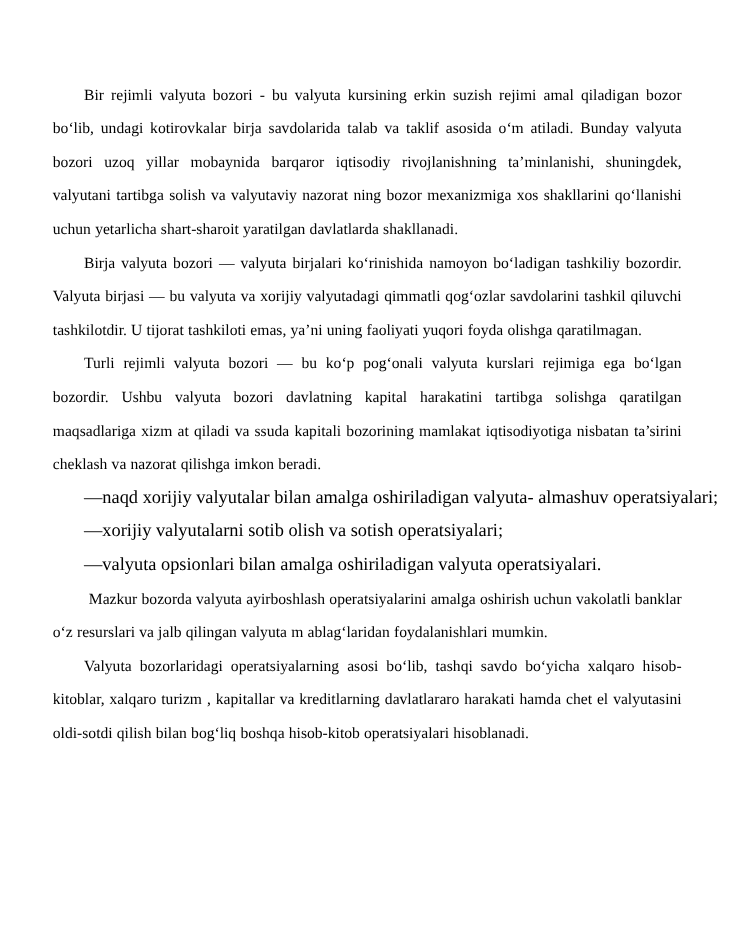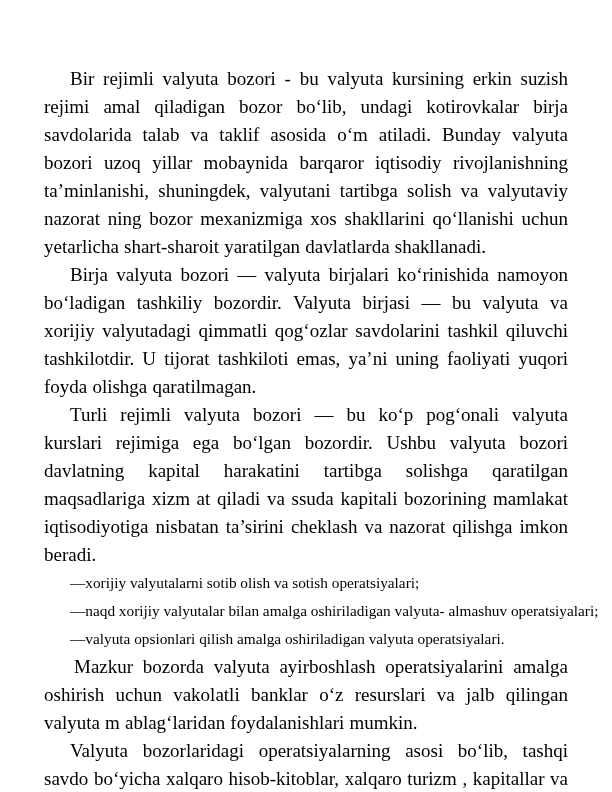--- a/index.html
+++ b/index.html
@@ -20,21 +20,21 @@
     height: 792px;
     box-sizing: border-box;
     padding: 65px 44px 0 44px;
     background: #ffffff;
   }
   .doc-body {
     width: 524px;
   }
   p.para {
     margin: 0;
-    font-size: 19px;
+    font-size: 13px;
     line-height: 28px;
     text-align: justify;
     text-justify: inter-word;
     text-indent: 26px;
     -webkit-hyphens: none;
     hyphens: none;
     word-spacing: 0.02em;
   }
   p.list-item {
     margin: 0;
@@ -54,25 +54,25 @@
 <div class="page">
   <div class="doc-body">
 
     <p class="para">Bir rejimli valyuta bozori - bu valyuta kursining erkin suzish rejimi amal qiladigan bozor boʻlib, undagi kotirovkalar birja savdolarida talab va taklif asosida oʻm atiladi. Bunday valyuta bozori uzoq yillar mobaynida barqaror iqtisodiy rivojlanishning ta’minlanishi, shuningdek, valyutani tartibga solish va valyutaviy nazorat ning bozor mexanizmiga xos shakllarini qoʻllanishi uchun yetarlicha shart-sharoit yaratilgan davlatlarda shakllanadi.</p>
 
     <p class="para">Birja valyuta bozori — valyuta birjalari koʻrinishida namoyon boʻladigan tashkiliy bozordir. Valyuta birjasi — bu valyuta va xorijiy valyutadagi qimmatli qogʻozlar savdolarini tashkil qiluvchi tashkilotdir. U tijorat tashkiloti emas, ya’ni uning faoliyati yuqori foyda olishga qaratilmagan.</p>
 
     <p class="para">Turli rejimli valyuta bozori — bu koʻp pogʻonali valyuta kurslari rejimiga ega boʻlgan bozordir. Ushbu valyuta bozori davlatning kapital harakatini tartibga solishga qaratilgan maqsadlariga xizm at qiladi va ssuda kapitali bozorining mamlakat iqtisodiyotiga nisbatan ta’sirini cheklash va nazorat qilishga imkon beradi.</p>
 
 
+    <p class="list-item">—naqd xorijiy valyutalar bilan amalga oshiriladigan valyuta- almashuv operatsiyalari;</p>
+
     <p class="list-item">—xorijiy valyutalarni sotib olish va sotish operatsiyalari;</p>
 
-    <p class="list-item">—naqd xorijiy valyutalar bilan amalga oshiriladigan valyuta- almashuv operatsiyalari;</p>
 
-
-    <p class="list-item">—valyuta opsionlari qilish amalga oshiriladigan valyuta operatsiyalari.</p>
+    <p class="list-item">—valyuta opsionlari bilan amalga oshiriladigan valyuta operatsiyalari.</p>
 
     <p class="para lead-space">Mazkur bozorda valyuta ayirboshlash operatsiyalarini amalga oshirish uchun vakolatli banklar oʻz resurslari va jalb qilingan valyuta m ablagʻlaridan foydalanishlari mumkin.</p>
 
     <p class="para">Valyuta bozorlaridagi operatsiyalarning asosi boʻlib, tashqi savdo boʻyicha xalqaro hisob-kitoblar, xalqaro turizm , kapitallar va kreditlarning davlatlararo harakati hamda chet el valyutasini oldi-sotdi qilish bilan bogʻliq boshqa hisob-kitob operatsiyalari hisoblanadi.</p>
 
   </div>
 </div>
 
 </body></html>

